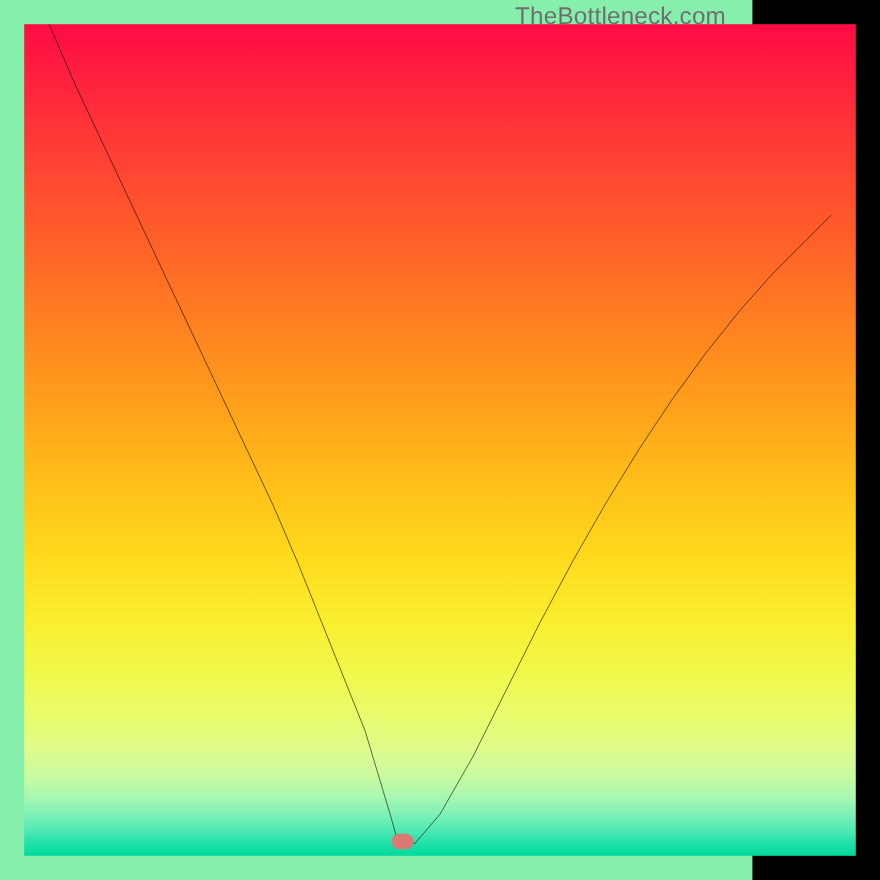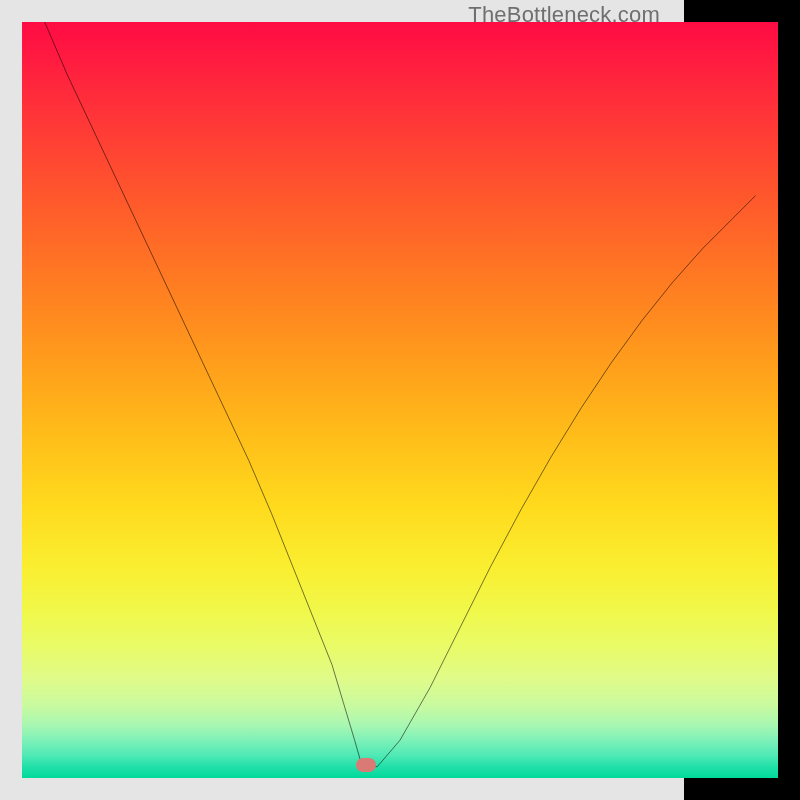--- a/index.html
+++ b/index.html
@@ -7,21 +7,21 @@
     padding: 0;
     width: 800px;
     height: 800px;
     background: #000;
     font-family: Arial, Helvetica, sans-serif;
   }
   .frame {
     position: relative;
     width: 684px;
     height: 800px;
-    background: #e5e5e5;
+    background: #86efac;
   }
   .plot-area {
     position: absolute;
     left: 22px;
     top: 22px;
     width: 756px;
     height: 756px;
   }
   .gradient-bg {
     position: absolute;

